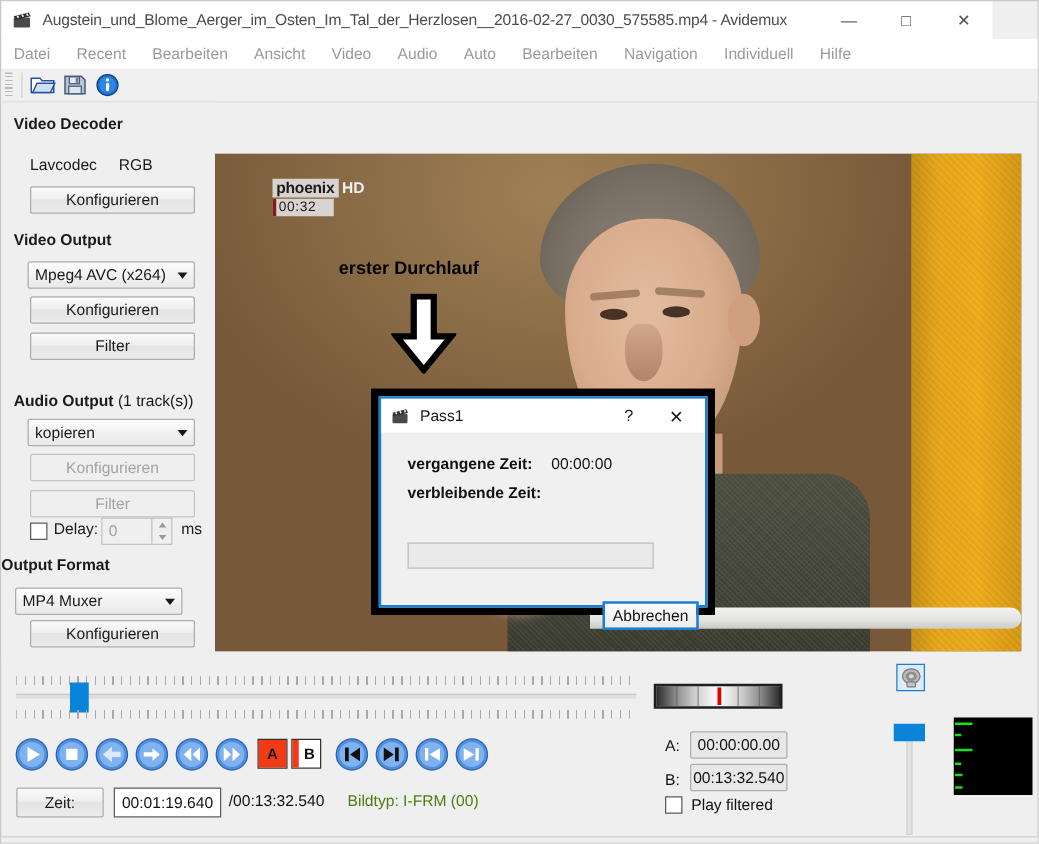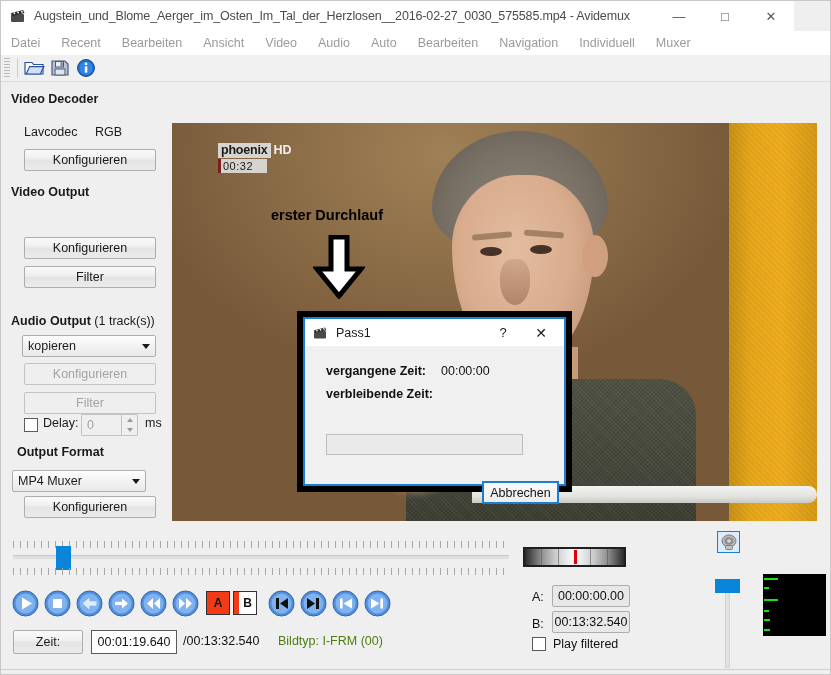--- a/index.html
+++ b/index.html
@@ -397,21 +397,21 @@
     <div class="menu-item" style="margin-left:10px">Datei</div>
     <div class="menu-item" style="margin-left:21px">Recent</div>
     <div class="menu-item" style="margin-left:21px">Bearbeiten</div>
     <div class="menu-item" style="margin-left:21px">Ansicht</div>
     <div class="menu-item" style="margin-left:21px">Video</div>
     <div class="menu-item" style="margin-left:21px">Audio</div>
     <div class="menu-item" style="margin-left:21px">Auto</div>
     <div class="menu-item" style="margin-left:21px">Bearbeiten</div>
     <div class="menu-item" style="margin-left:21px">Navigation</div>
     <div class="menu-item" style="margin-left:21px">Individuell</div>
-    <div class="menu-item" style="margin-left:21px">Muxer</div>
+    <div class="menu-item" style="margin-left:21px">Hilfe</div>
   </div>
 
   <div id="toolbar">
     <div class="tb-grip"></div>
     <div class="tb-sep"></div>
     <div class="tb-btn">
       <svg width="22" height="20" viewBox="0 0 22 20">
         <path d="M2 4.5h7l1.6 2H20v9.5H2z" fill="#fff" stroke="#2a52a0" stroke-width="1.2"></path>
         <path d="M3.2 16L6.6 8.6h14.2L17.4 16z" fill="#cfe0f7" stroke="#2a52a0" stroke-width="1.2"></path>
       </svg>
@@ -434,20 +434,26 @@
     </div>
   </div>
 
   <div id="leftpanel">
     <div class="sec-title" style="left:10px; top:10px;">Video Decoder</div>
     <div class="lbl-plain" style="left:23px; top:43px;">Lavcodec</div>
     <div class="lbl-plain" style="left:94px; top:43px;">RGB</div>
     <div class="qbtn" style="left:23px; top:67px; width:132px;">Konfigurieren</div>
 
     <div class="sec-title" style="left:10px; top:103px;">Video Output</div>
+    <div class="qcombo" style="left:21px; top:127px; width:134px;">
+      <span class="cv">Mpeg4 AVC (x264)</span>
+      <span class="arrow">
+          <i class="tri-down"></i>
+        </span>
+    </div>
     <div class="qbtn" style="left:23px; top:155px; width:132px;">Konfigurieren</div>
     <div class="qbtn" style="left:23px; top:184px; width:132px;">Filter</div>
 
     <div class="sec-title" style="left:10px; top:232px;">
       <span>Audio Output</span>
       <span class="sub">(1 track(s))</span>
     </div>
     <div class="qcombo" style="left:21px; top:253px; width:134px;">
       <span class="cv">kopieren</span>
       <span class="arrow">
@@ -465,21 +471,21 @@
         <span class="sb">
             <i class="tri-up-s"></i>
           </span>
         <span class="sb">
             <i class="tri-dn-s"></i>
           </span>
       </span>
     </div>
     <div class="lbl-plain" style="left:144px; top:334px;">ms</div>
 
-    <div class="sec-title" style="left:16px; top:363px;">Output Format</div>
+    <div class="sec-title" style="left:0; top:363px;">Output Format</div>
     <div class="qcombo" style="left:11px; top:388px; width:134px;">
       <span class="cv">MP4 Muxer</span>
       <span class="arrow">
           <i class="tri-down"></i>
         </span>
     </div>
     <div class="qbtn" style="left:23px; top:414px; width:132px;">Konfigurieren</div>
   </div>
 
   <div id="videoarea">

